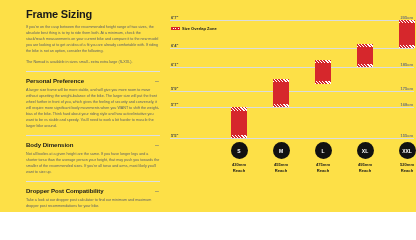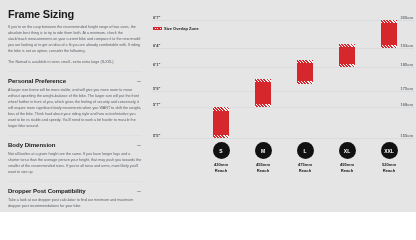--- a/index.html
+++ b/index.html
@@ -6,21 +6,22 @@
   html, body {
     width: 416px; height: 212px;
     background: #ffffff;
     font-family: "Liberation Sans", sans-serif;
     overflow: hidden;
   }
   #page {
     position: relative;
     width: 416px; height: 212px;
     display: flex;
-    background: #e5e5e5;
+    background: #fde047;
+    padding-left: 18px;
   }
 
   
   .left-col {
     width: 150px;
     padding: 8px 8px 0 8px;
     flex: 0 0 150px;
   }
   .page-title {
     font-size: 11px;

